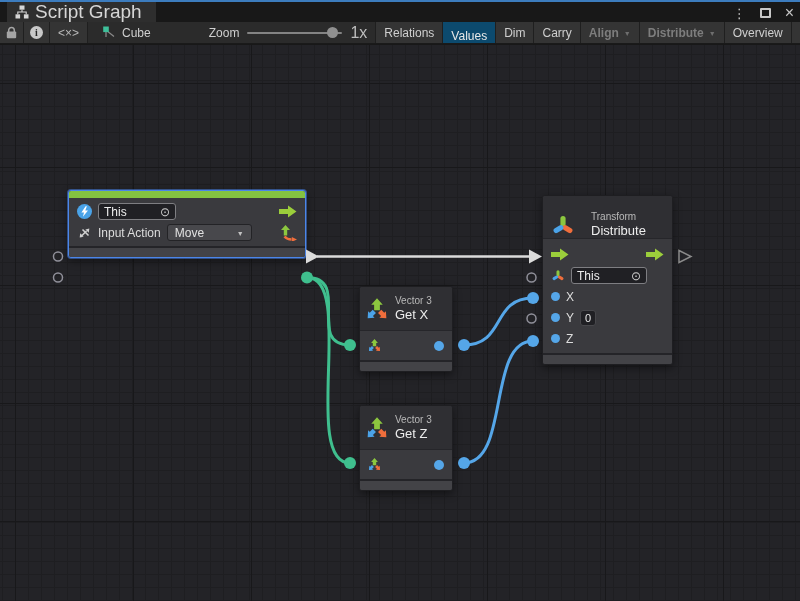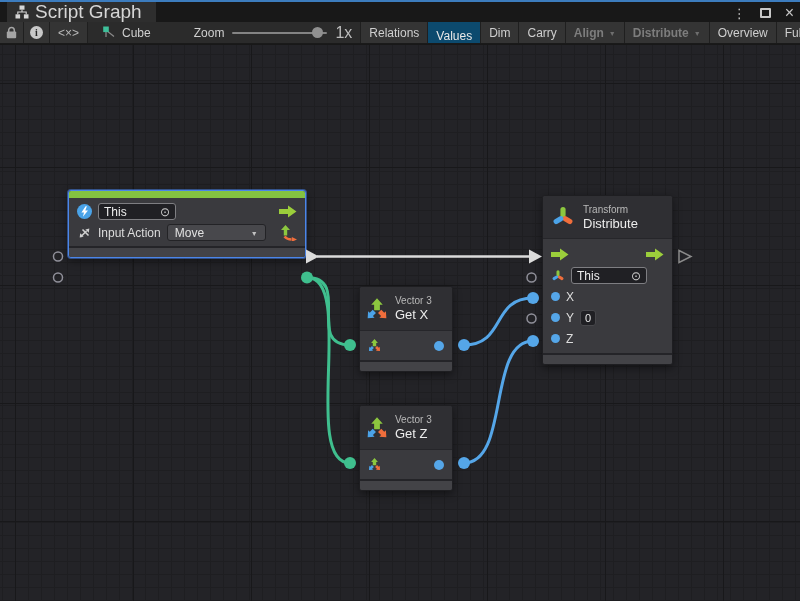--- a/index.html
+++ b/index.html
@@ -55,35 +55,35 @@
   
   #node-event { left:68px; top:190px; width:238px; border:1px solid #4C86E8; box-shadow:0 0 0 1px rgba(70,125,225,.55), 0 3px 8px rgba(0,0,0,.45); }
   #node-event .accent { height:7px; background:#84C341; border-radius:2px 2px 0 0; }
   #node-event .hdr { border-radius:0; height:45px; align-items:center; }
   #node-event .hdr .icon-col { width:40px; display:flex; justify-content:center; }
   #node-event .hdr .txt-col { display:flex; flex-direction:column; align-items:flex-start; gap:2px; }
   #node-event .title { font-size:12px; color:#EDEDED; white-space:nowrap; }
   #node-event .rows { padding:3px 0; }
   .event-target-icon { width:15px; height:15px; flex:0 0 auto; }
   #node-event .field { width:78px; }
-  #node-event .dropdown.action { width:99px; }
+  #node-event .dropdown.action { width:85px; }
 
   
   .v3node { width:94px; }
   #node-getx { left:359px; top:286px; }
   #node-getz { left:359px; top:405px; }
   .v3node .hdr { height:44px; gap:7px; padding:0 6px; }
   .v3node .cat { font-size:10px; color:#B9B9B9; }
   .v3node .nm { font-size:13px; color:#EDEDED; }
   .v3node .prow { height:29px; display:flex; align-items:center; padding:0 8px; }
   .v3node .prow .dot { width:10px; height:10px; }
 
   
   #node-transform { left:542px; top:195px; width:131px; }
-  #node-transform .hdr { height:43px; gap:8px; padding:0 8px; }
+  #node-transform .hdr { height:43px; gap:16px; padding:0 8px;align-items:flex-end; }
   #node-transform .cat { font-size:10px; color:#B9B9B9; }
   #node-transform .nm { font-size:13px; color:#EDEDED; }
   #node-transform .rows { padding:5px 0 4px 0; }
   #node-transform .field { width:76px; }
   .zero-field { background:#202024; border:1px solid #47474B; border-radius:3px; min-width:16px; height:16px; display:flex; align-items:center; justify-content:center; font-size:11px; color:#E8E8E8; }
 
   .wires { position:absolute; top:0; left:0; width:800px; height:601px; pointer-events:none; z-index:3; }
   .hdr-texts { display:flex; flex-direction:column; gap:1px; }
 </style>
 </head>
@@ -125,21 +125,21 @@
     <div class="tb-btn" style="width:80px; color:#B9B9B9;">
       <span>&lt;×&gt;</span>
     </div>
     <div class="graph-select">
       <svg width="15" height="13" viewBox="0 0 15 13">
           <path d="M4 5 L4 11 M4.5 4.5 L12 10.5" stroke="#8A8A8A" stroke-width="1.2" fill="none"></path>
           <rect x="1.2" y="0.5" width="5.6" height="5.6" fill="#3EBF9A"></rect>
         </svg>
       <span>Cube</span>
     </div>
-    <div class="zoom-area" style="margin-left:25px;">
+    <div class="zoom-area" style="margin-left:40px;">
       <span>Zoom</span>
       <div class="zoom-track">
         <div class="zoom-handle"></div>
       </div>
       <span style="font-size:16px; color:#BDBDBD;">1x</span>
     </div>
     <div class="tb-right">
       <div class="tb-btn">
           <span>Relations</span>
         </div>

